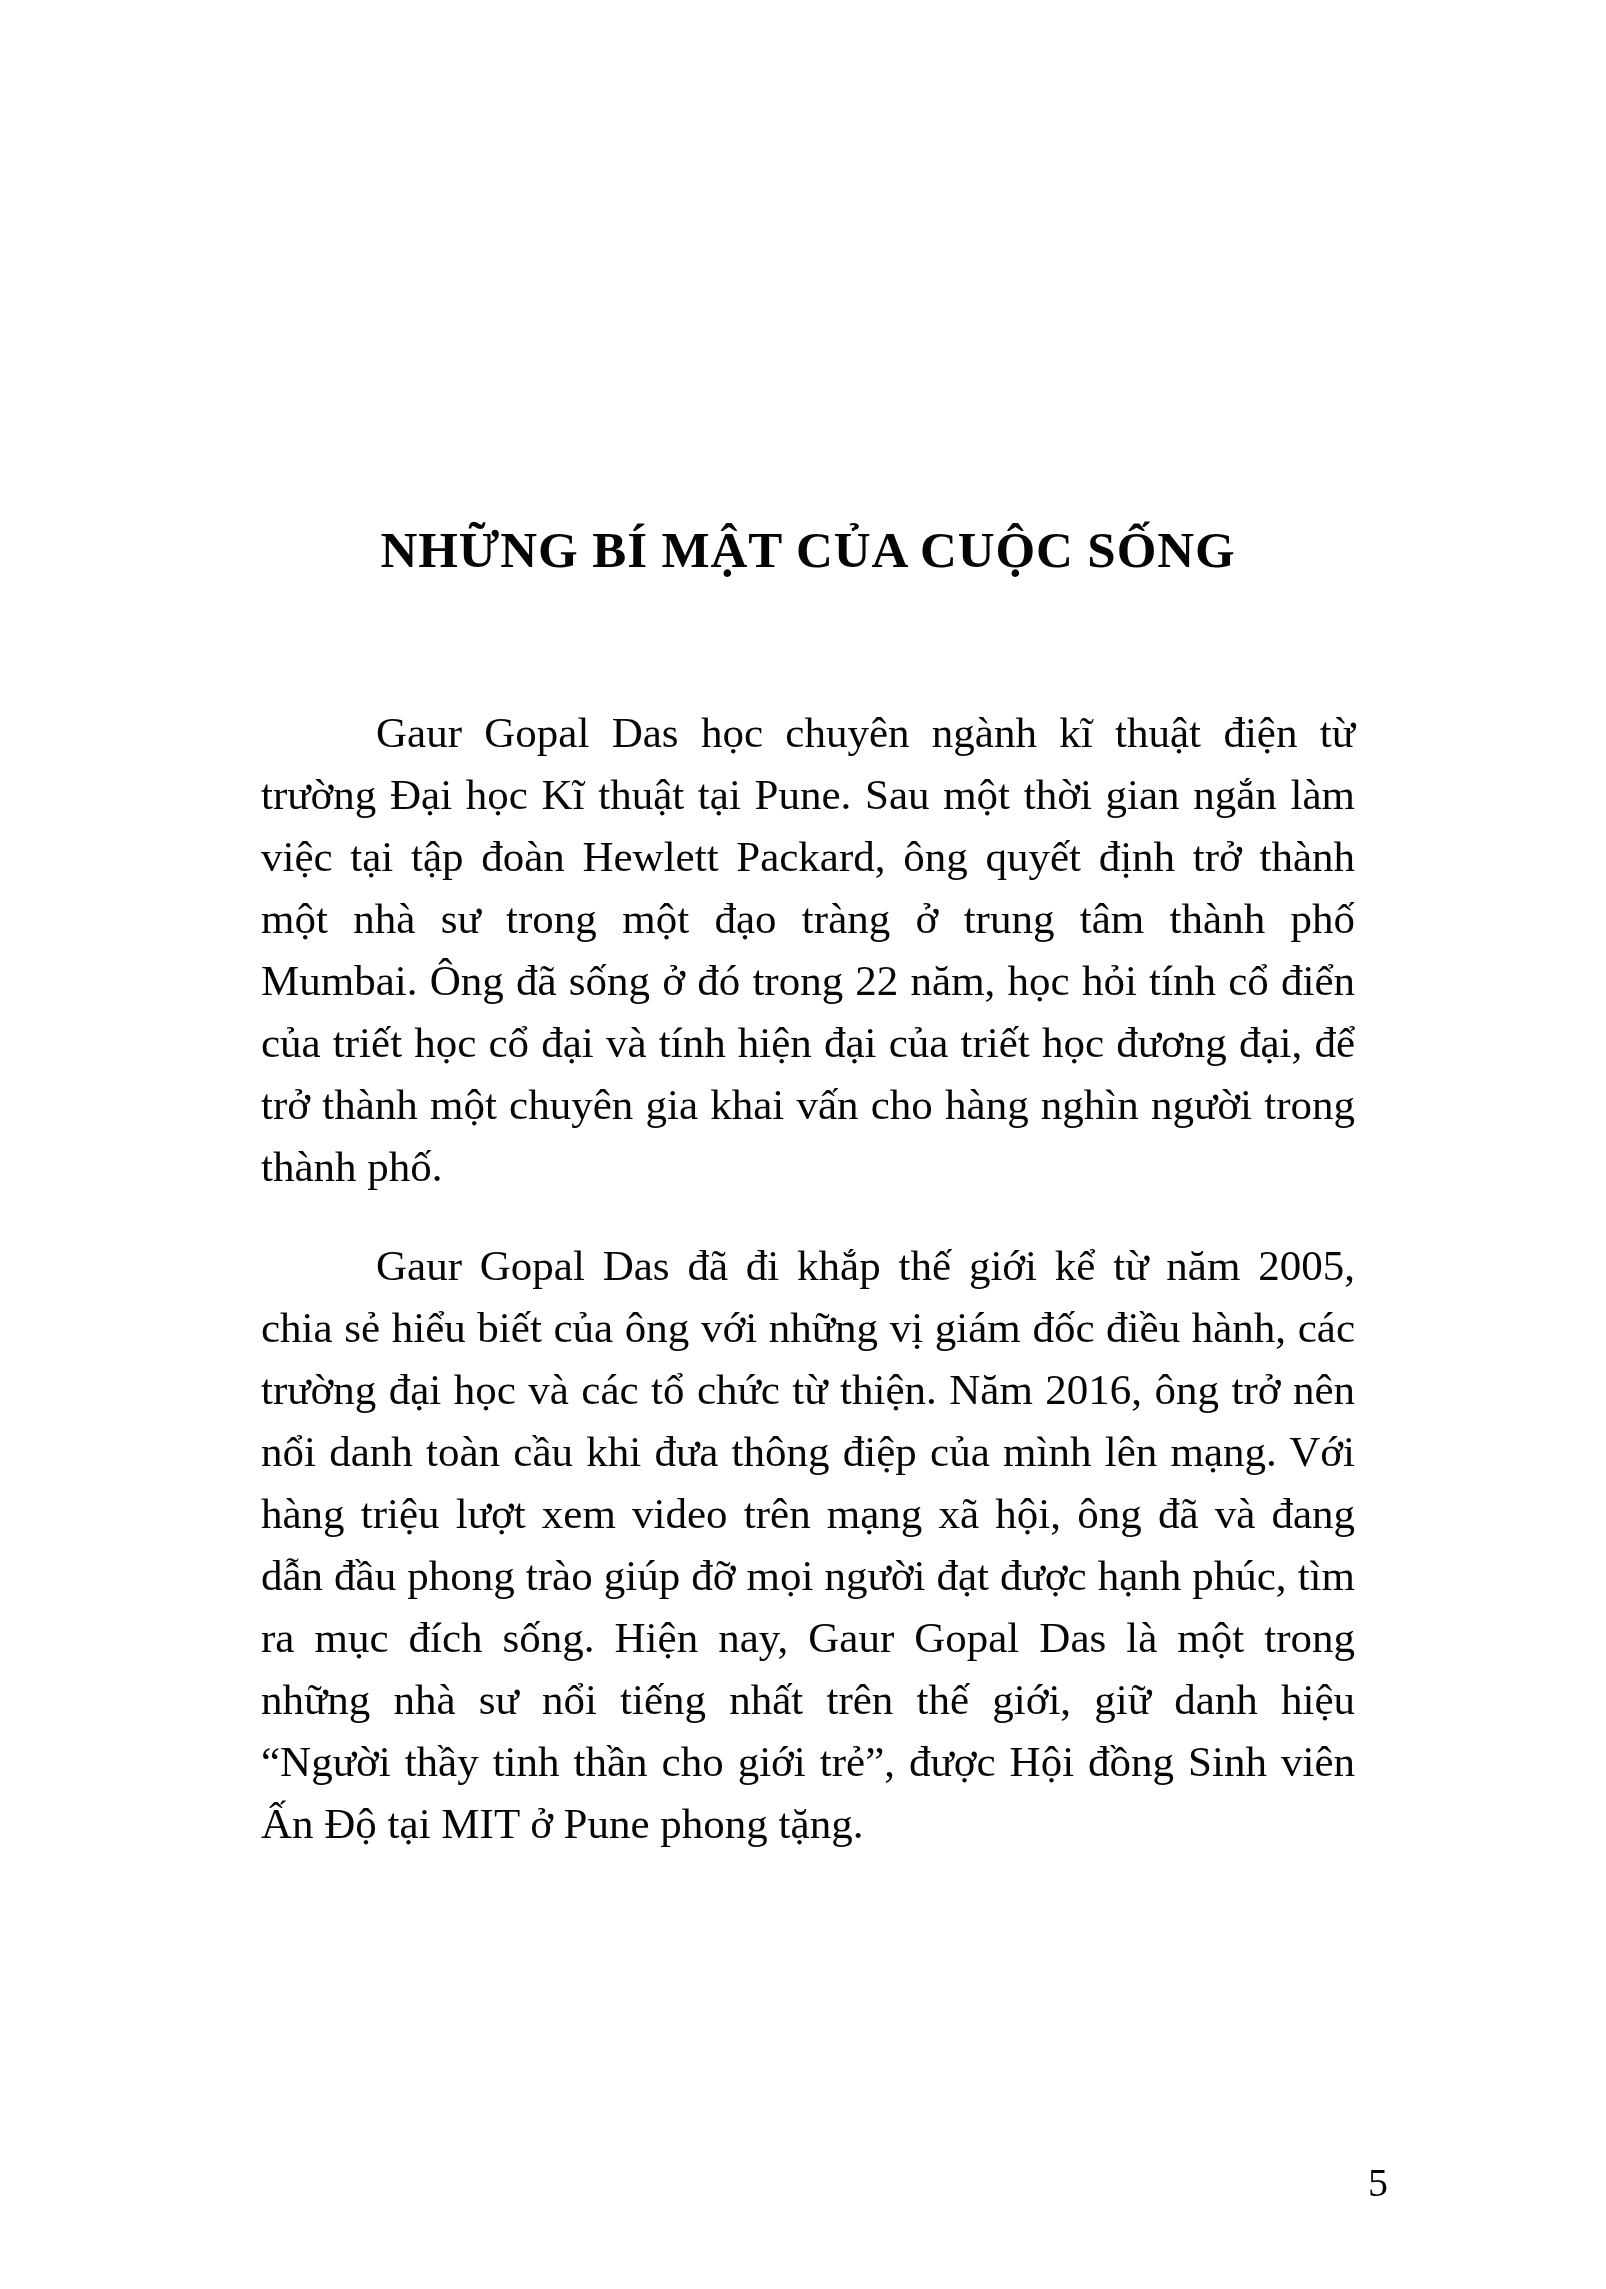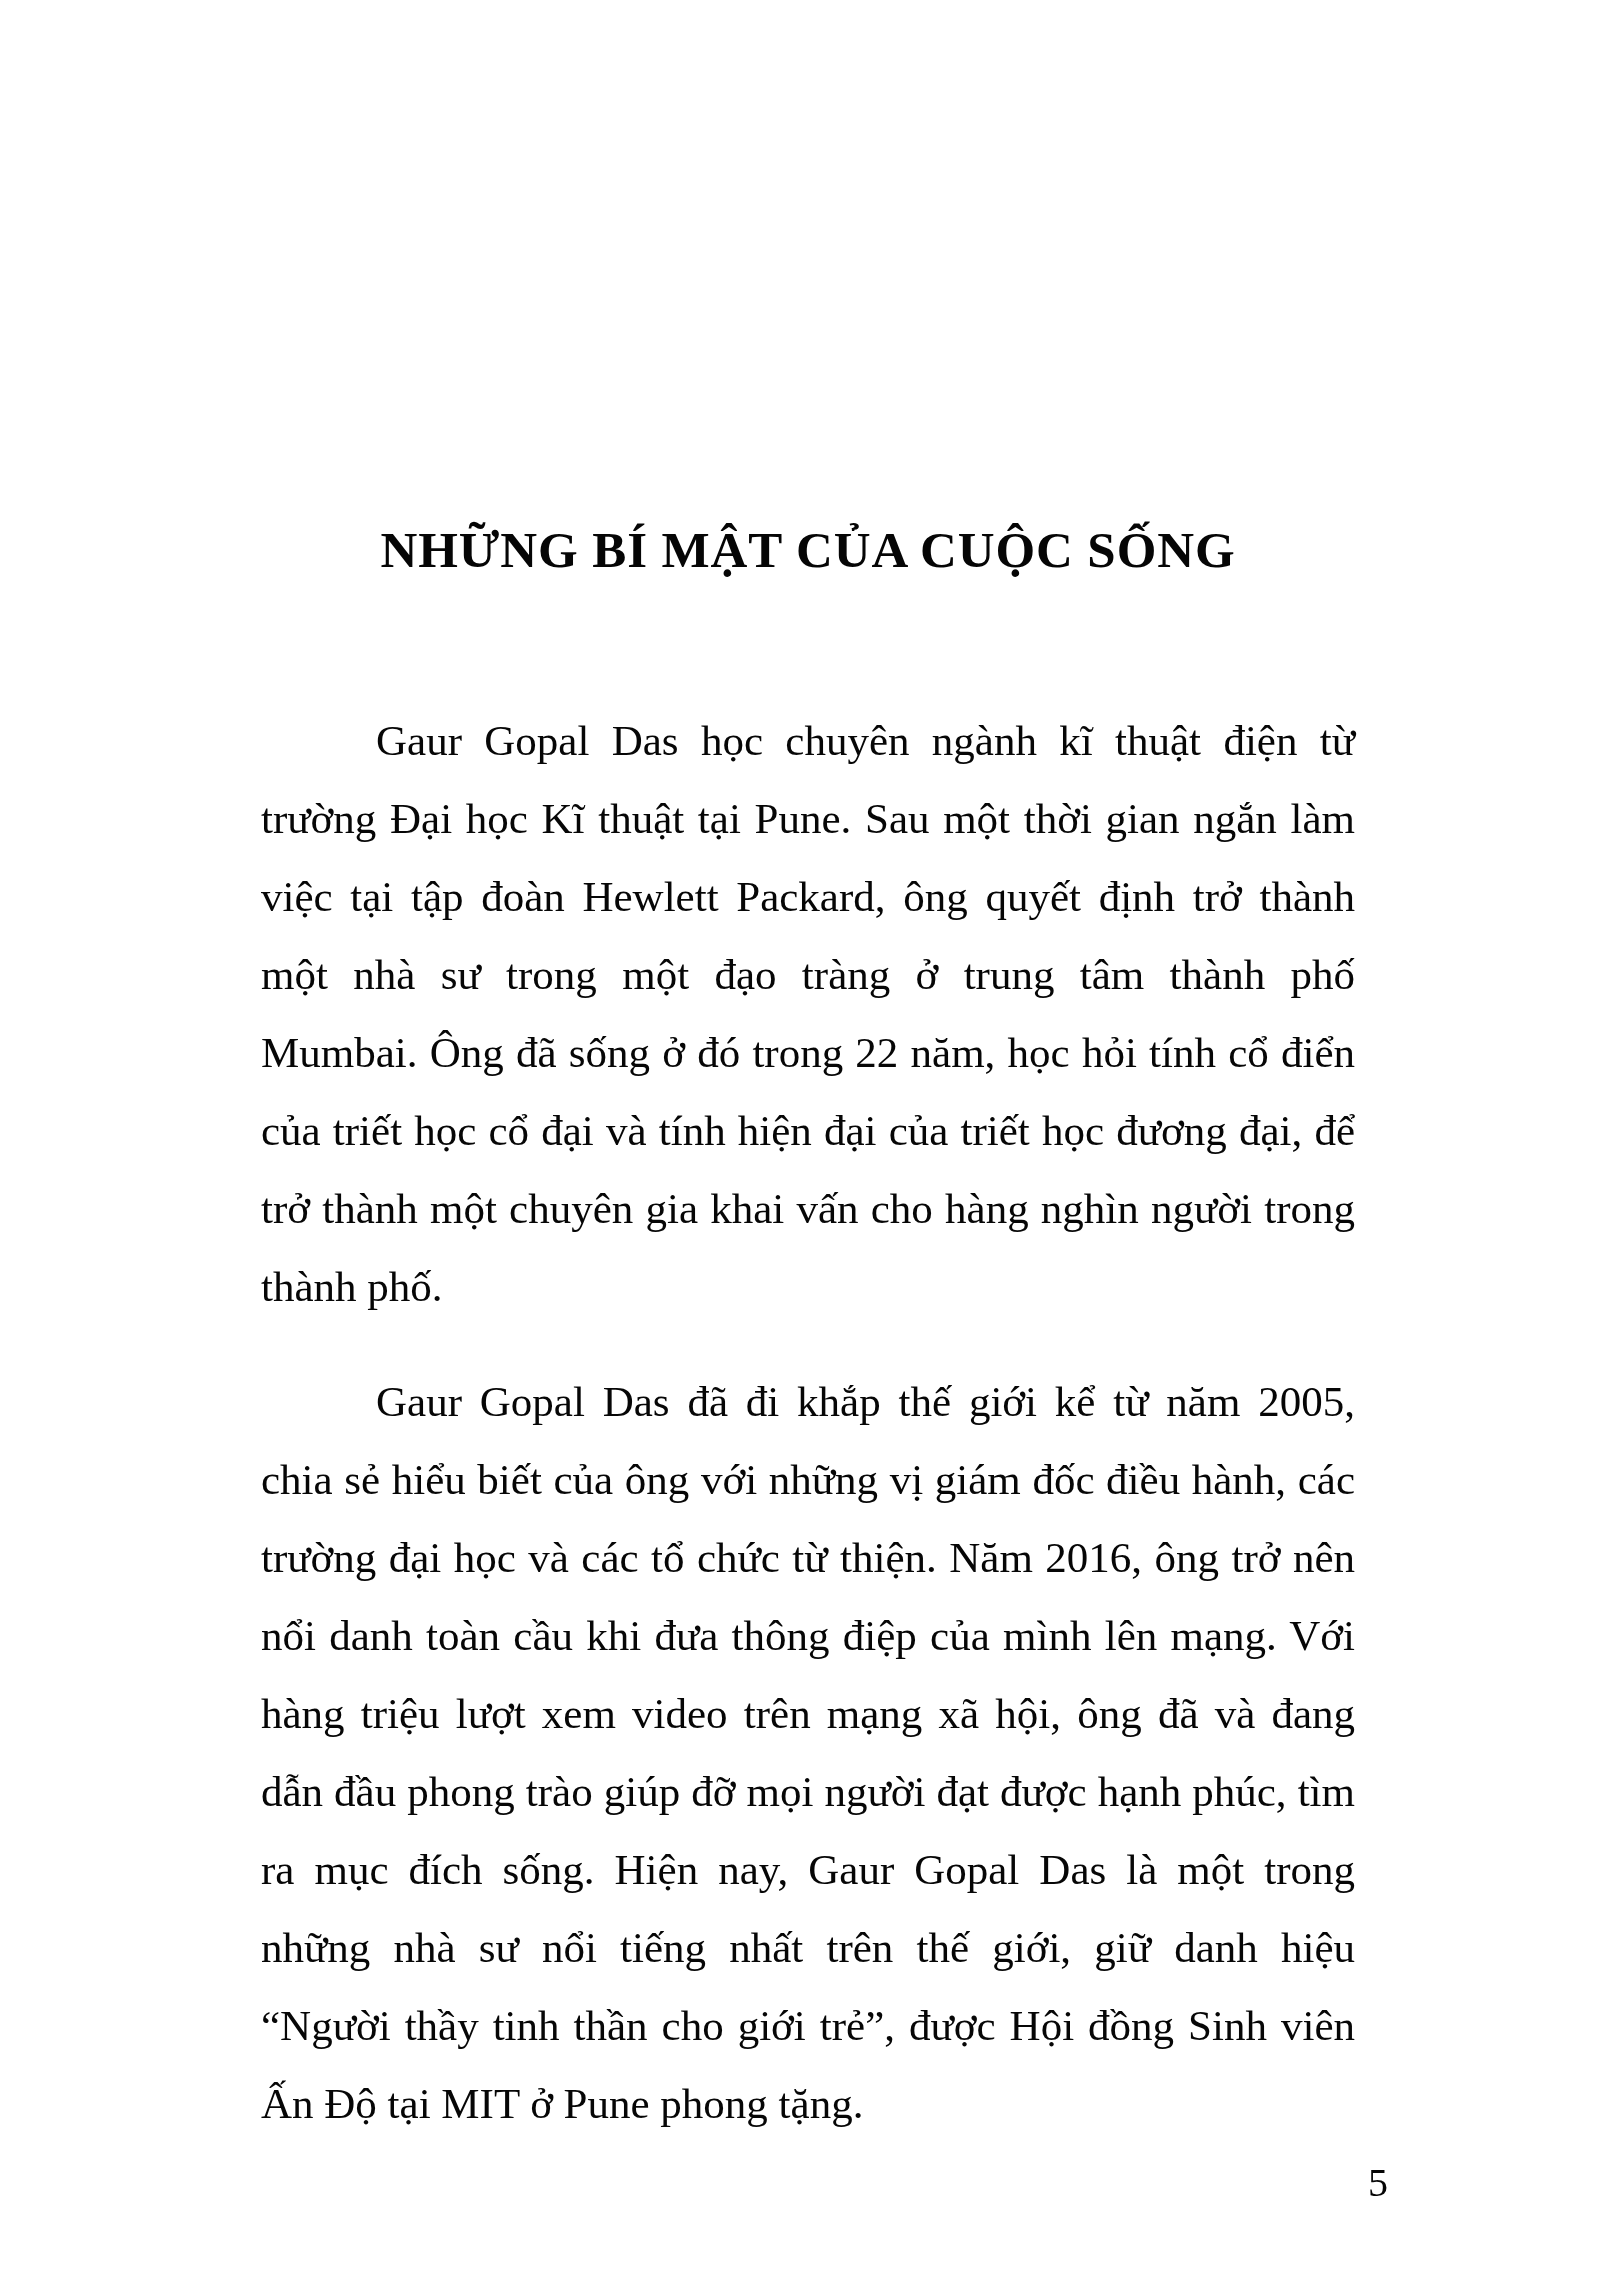--- a/index.html
+++ b/index.html
@@ -24,21 +24,21 @@
     letter-spacing: 0.9px;
     white-space: nowrap;
     color: #050505;
   }
   .body-text {
     position: absolute;
     top: 654px;
     left: 213px;
     width: 1142px;
     font-size: 43px;
-    line-height: 78px;
+    line-height: 62px;
     text-align: justify;
     color: #060606;
   }
   .body-text p {
     text-indent: 115px;
     margin: 0 0 13px 0;
   }
   .page-number {
     position: absolute;
     top: 2123px;

